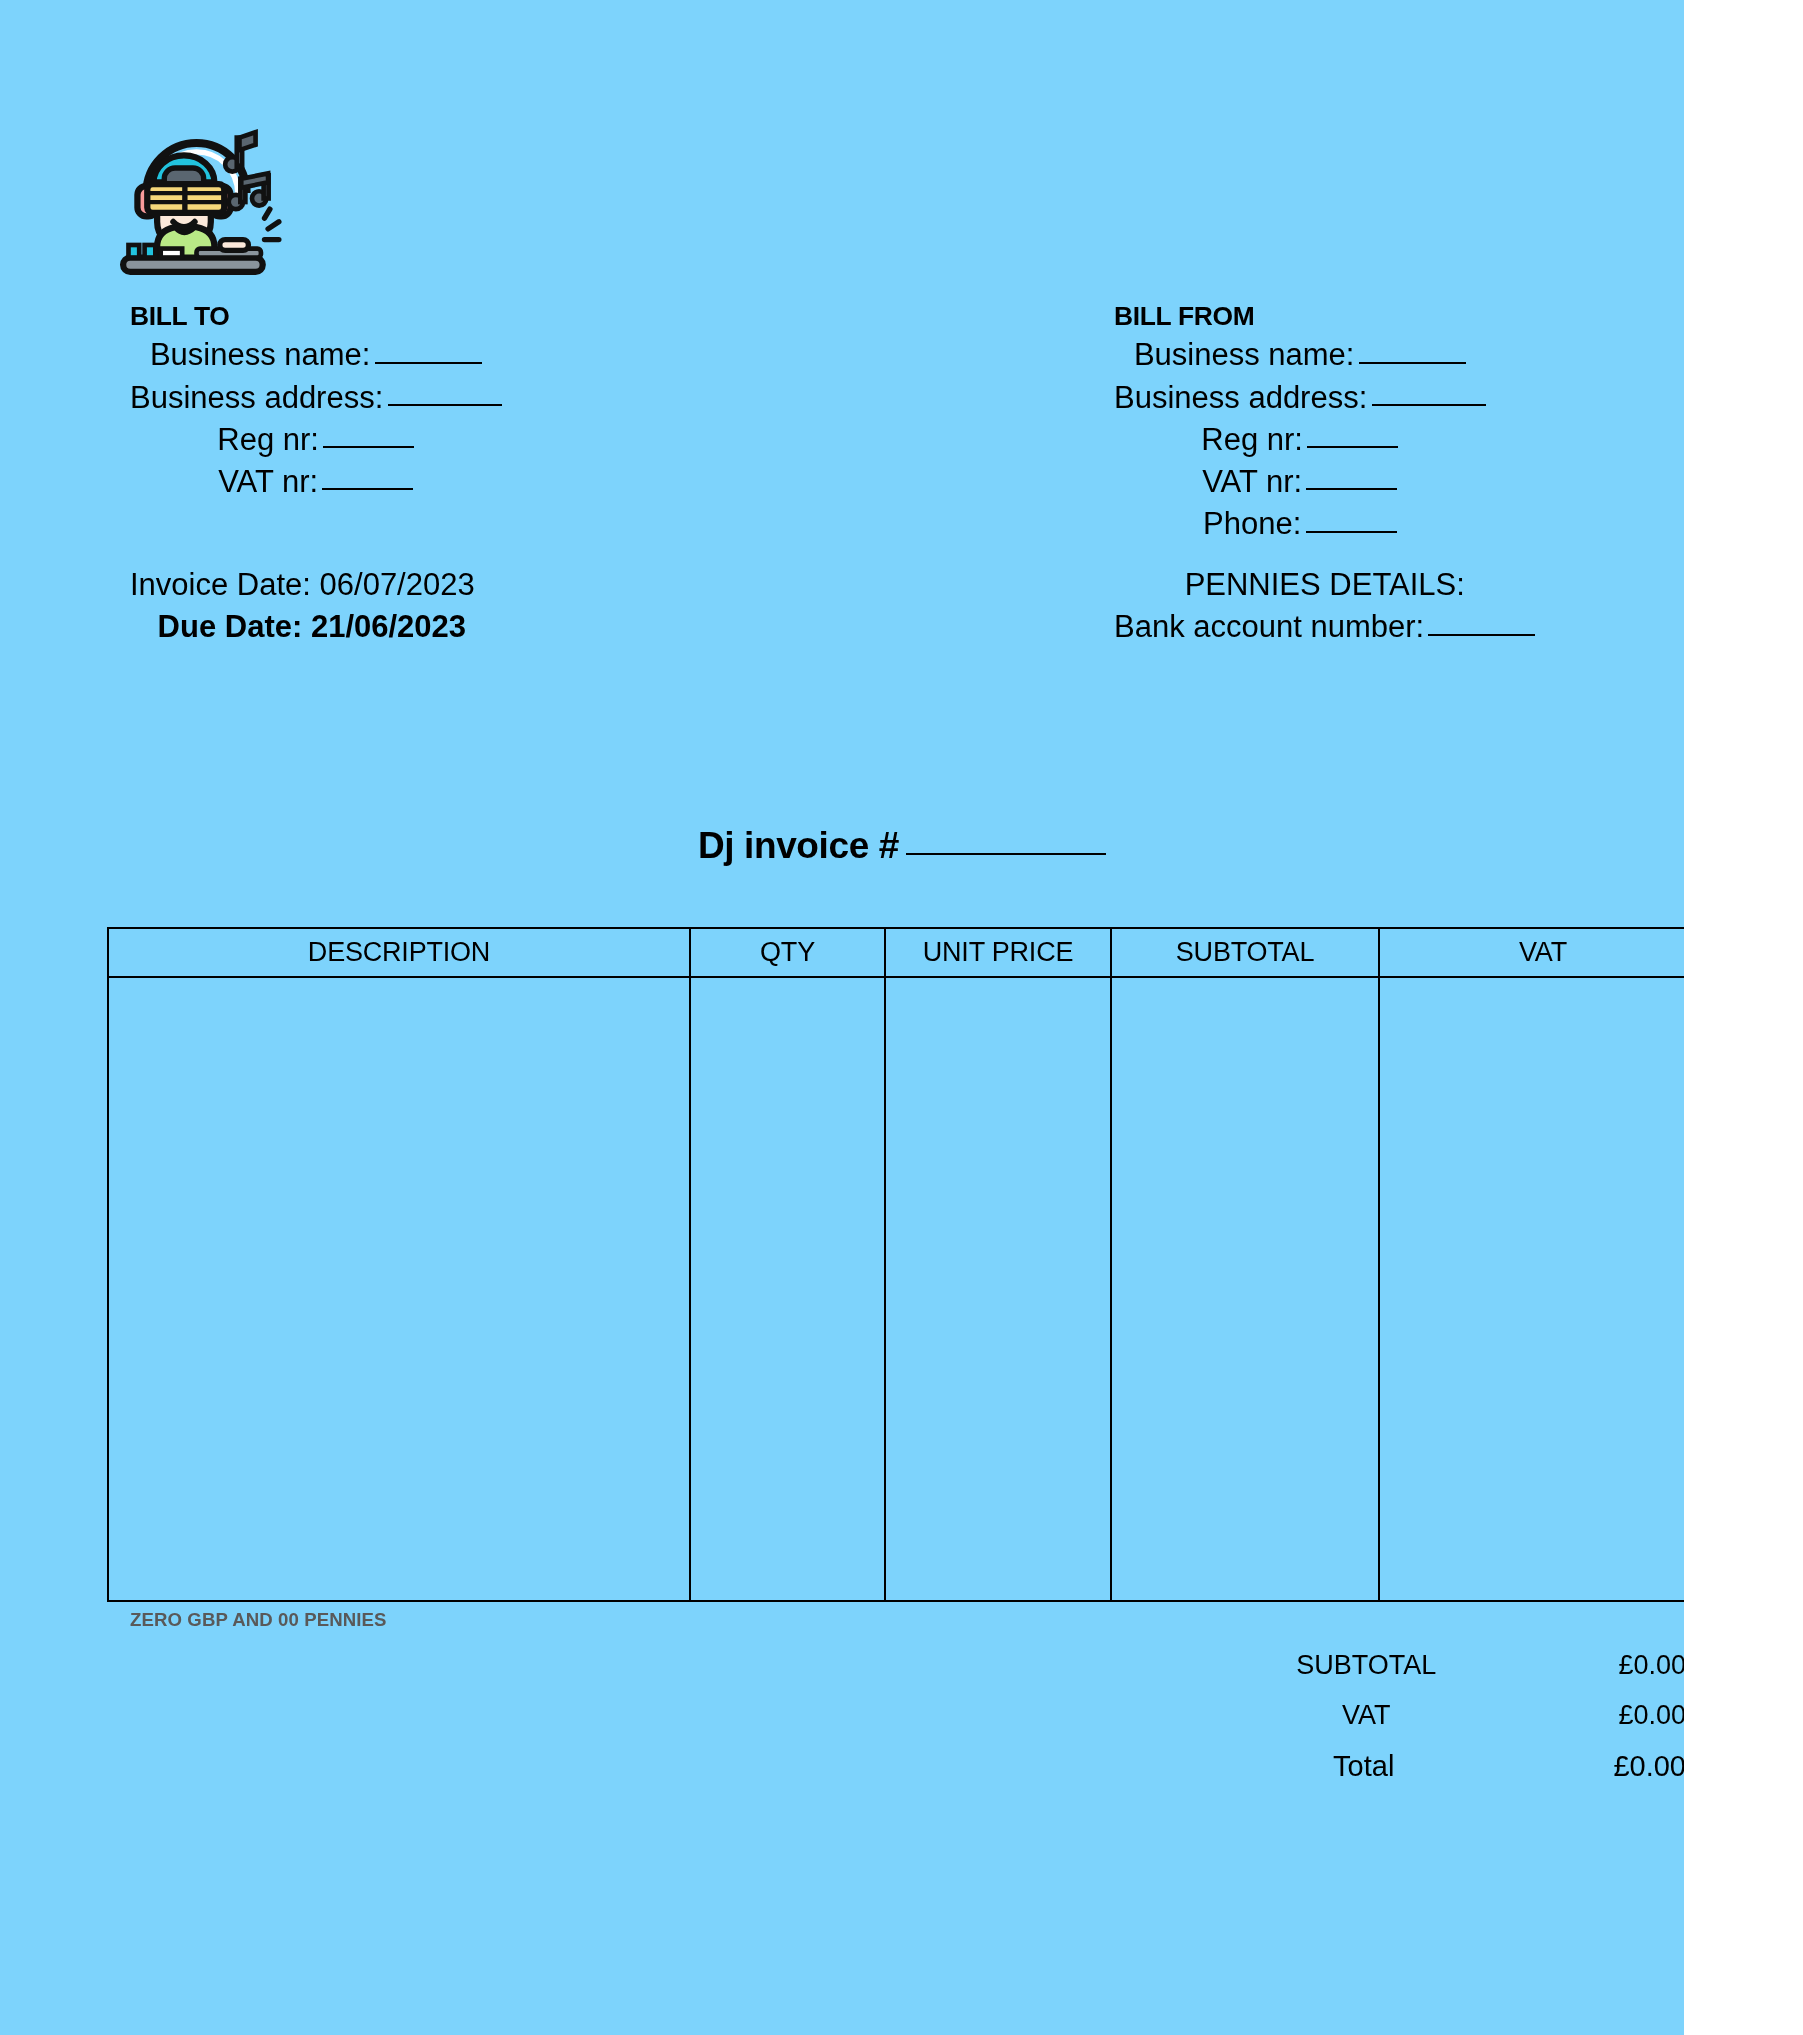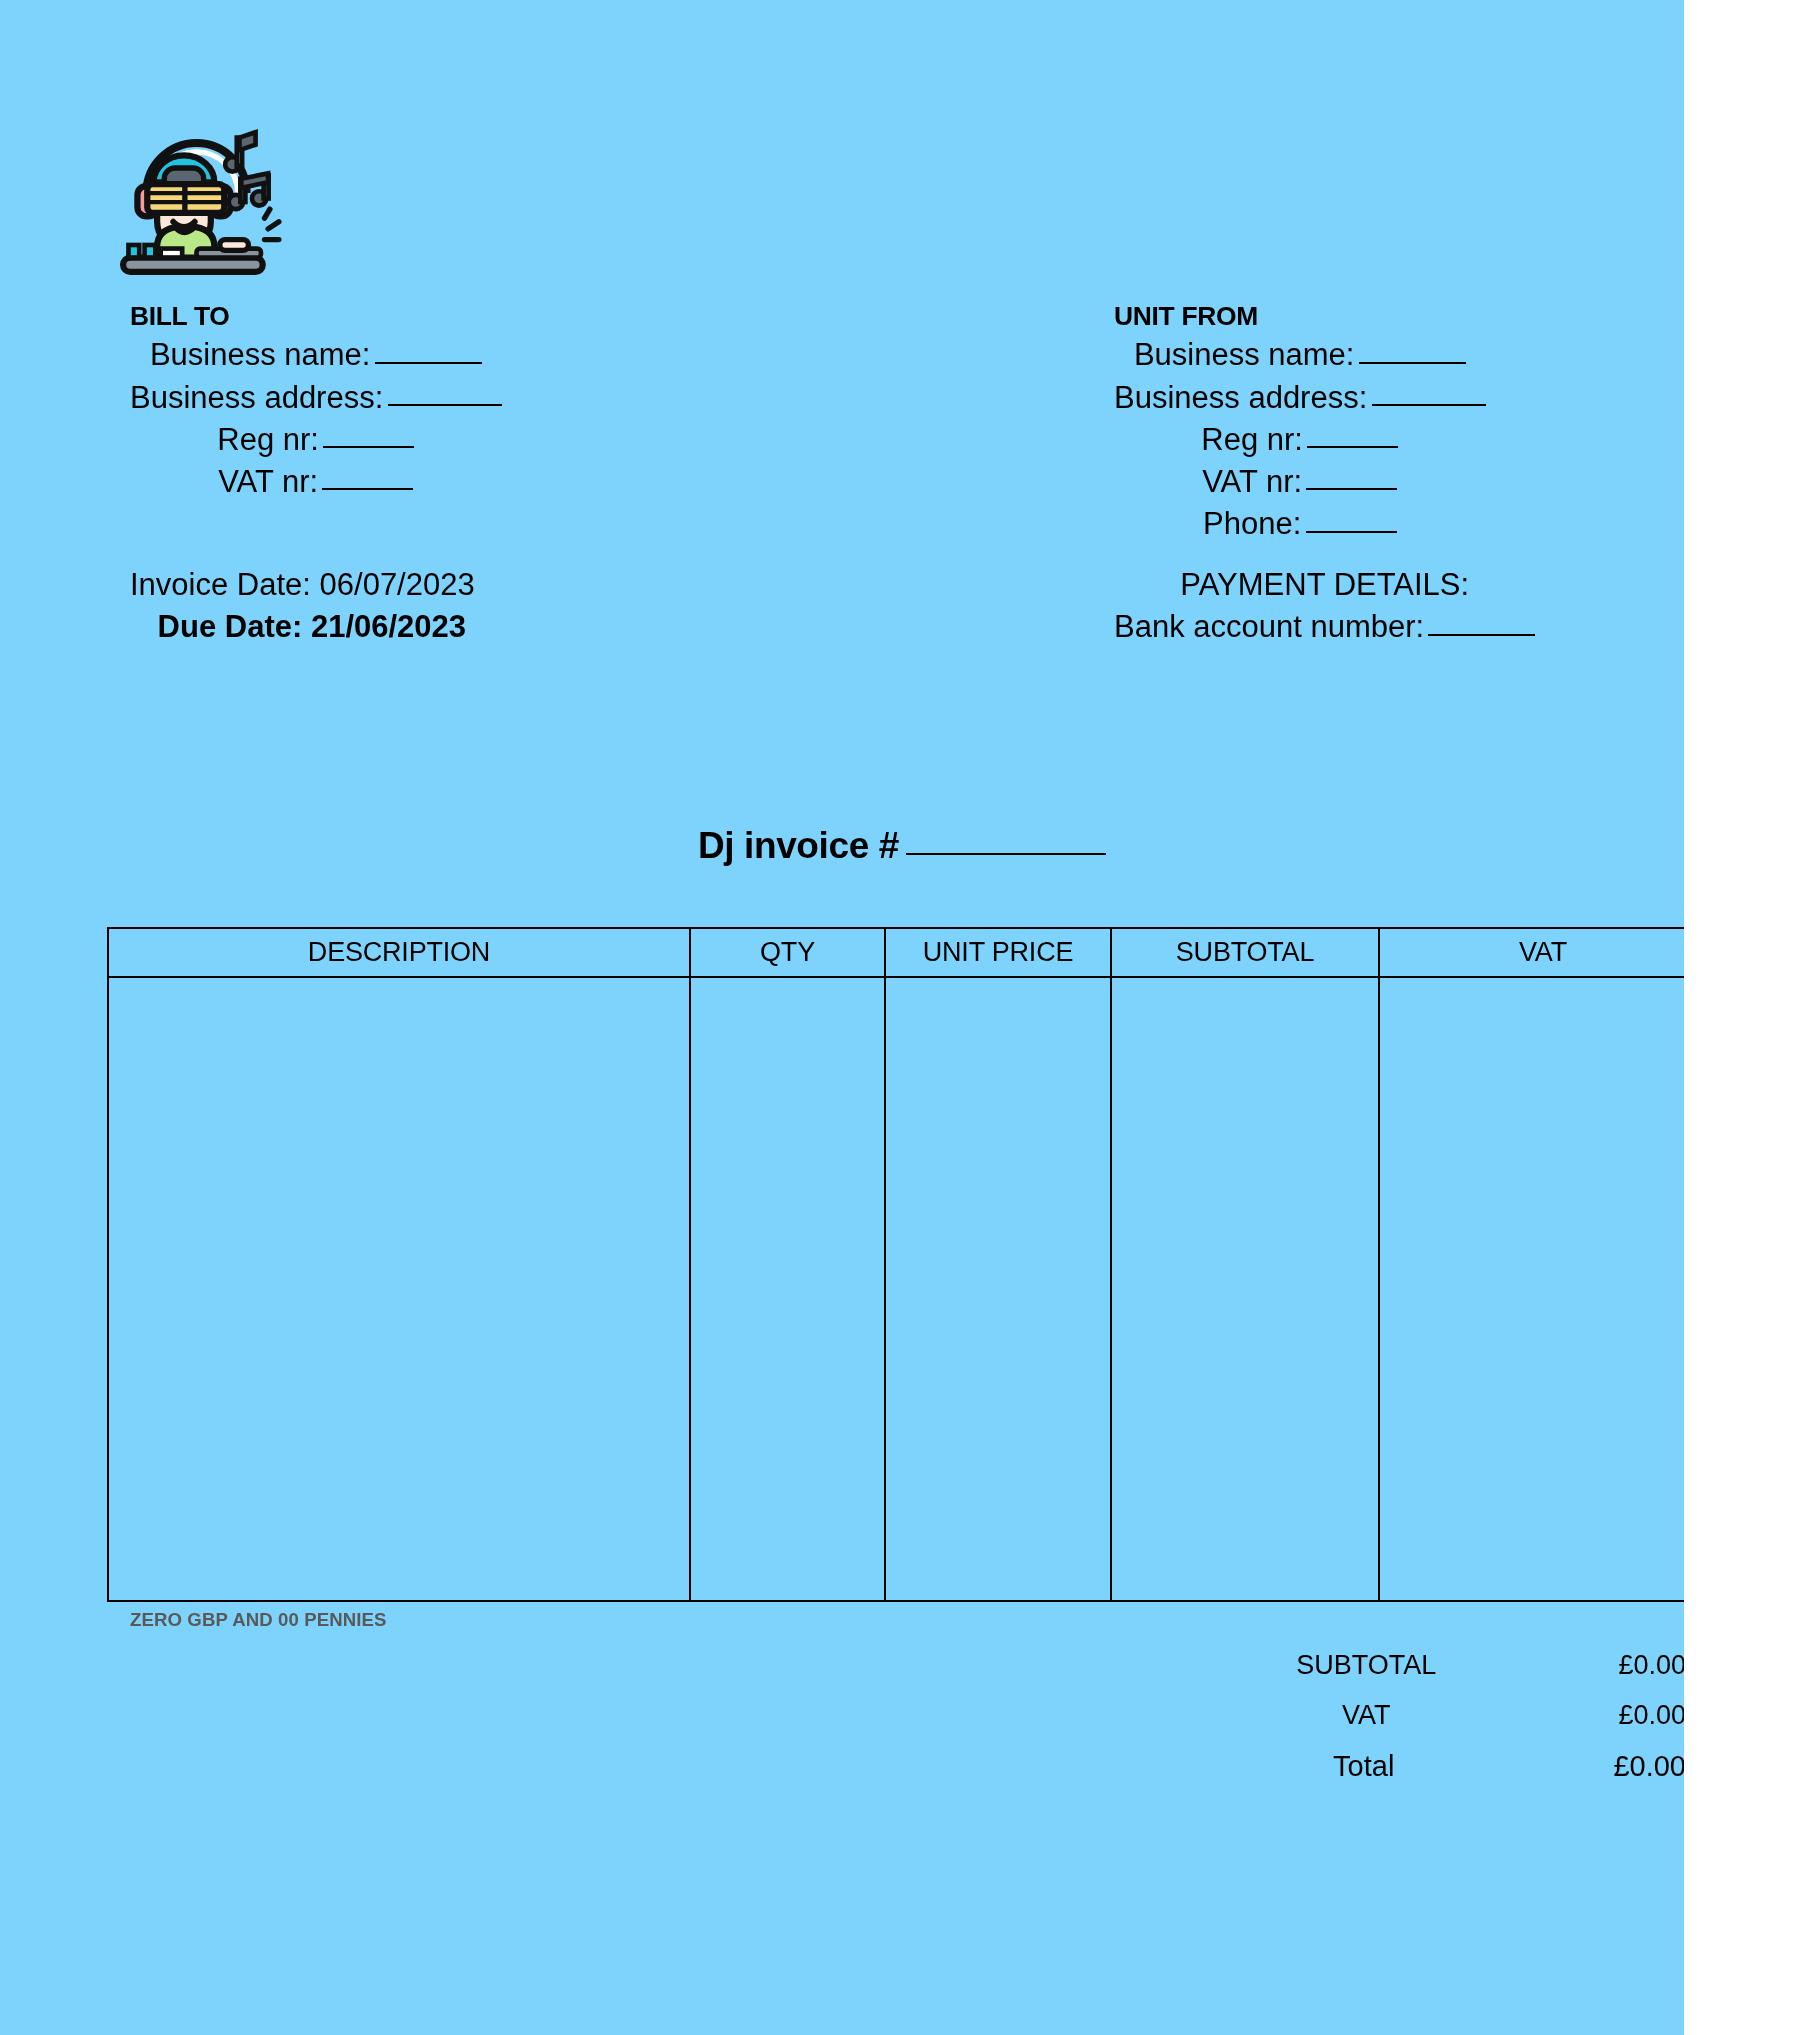--- a/index.html
+++ b/index.html
@@ -213,21 +213,21 @@
     </div>
     <div class="ln">
       <span>Reg nr:</span><span class="rule r-sm"></span>
     </div>
     <div class="ln">
       <span>VAT nr:</span><span class="rule r-sm"></span>
     </div>
   </div>
 
   <div class="block bill-from">
-    <div class="hdr">UNIT FROM</div>
+    <div class="hdr">BILL FROM</div>
     <div class="ln">
       <span>Business name:</span><span class="rule r-md"></span>
     </div>
     <div class="ln">
       <span>Business address:</span><span class="rule r-lg"></span>
     </div>
     <div class="ln">
       <span>Reg nr:</span><span class="rule r-sm"></span>
     </div>
     <div class="ln">
@@ -237,21 +237,21 @@
       <span>Phone:</span><span class="rule r-sm"></span>
     </div>
   </div>
 
   <div class="block dates">
     <div class="ln">Invoice Date: 06/07/2023</div>
     <div class="ln bold">Due Date: 21/06/2023</div>
   </div>
 
   <div class="block paydet">
-    <div class="ln">PAYMENT DETAILS:</div>
+    <div class="ln">PENNIES DETAILS:</div>
     <div class="ln">
       <span>Bank account number:</span><span class="rule r-md"></span>
     </div>
   </div>
 
   <div class="inv-title">
     <span>Dj invoice #</span><span class="rule-title"></span>
   </div>
 
   <table class="inv-table">

